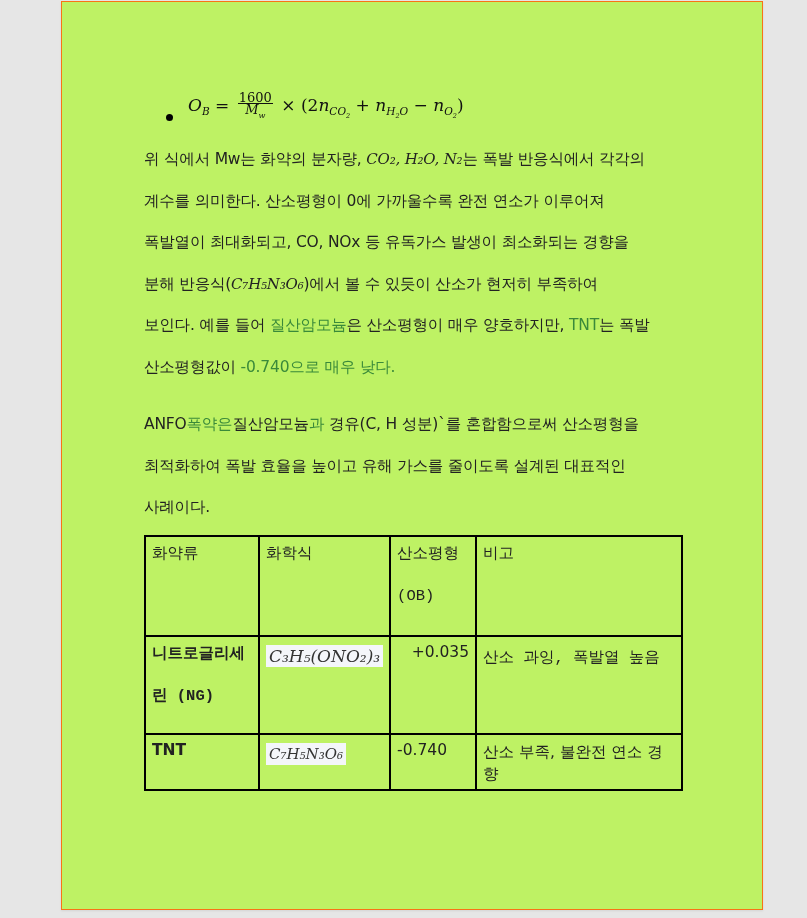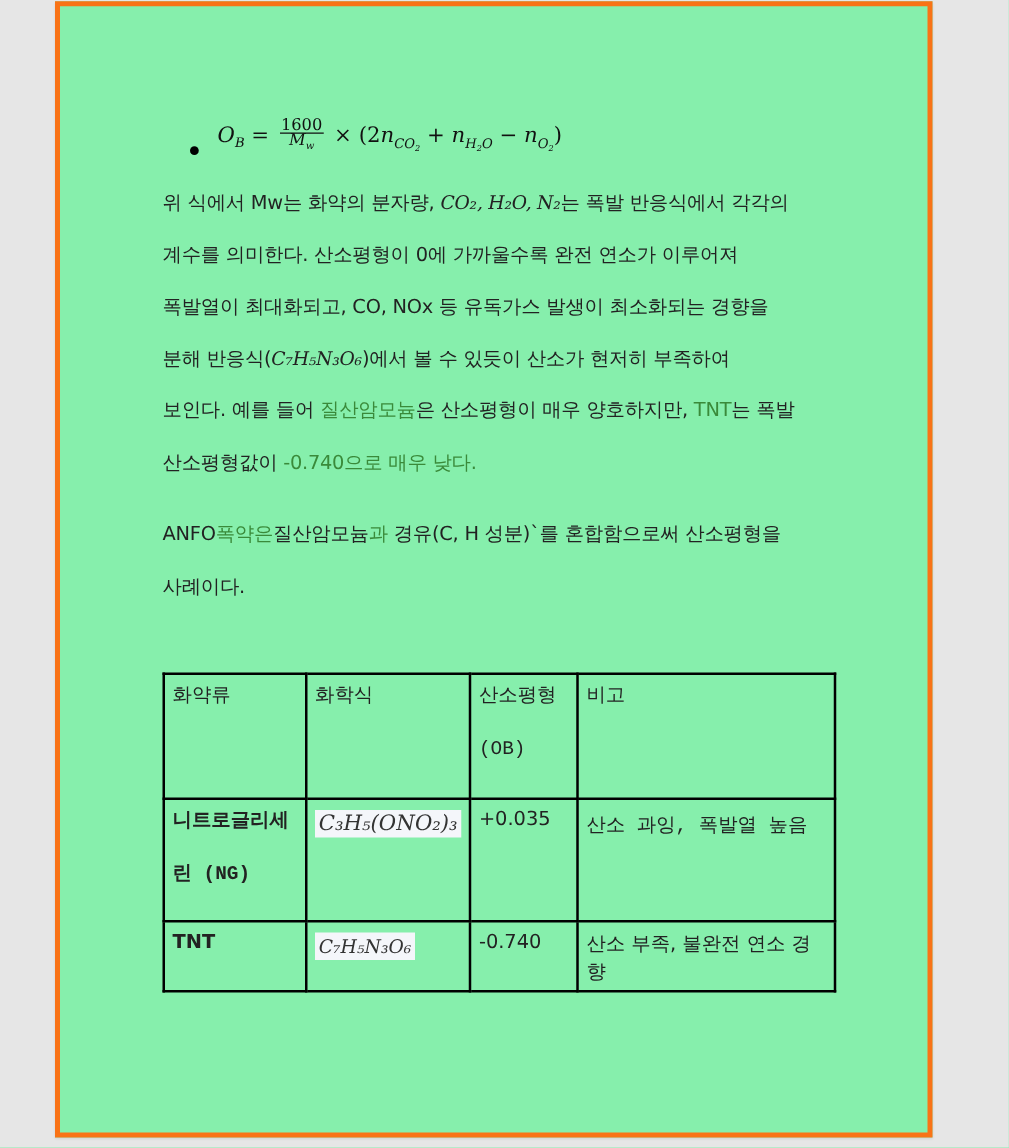--- a/index.html
+++ b/index.html
@@ -1,22 +1,22 @@
 <!DOCTYPE html>
 <html><head>
 <meta charset="utf-8">
 <style>
   html, body { margin:0; padding:0; }
   body {
     width:807px; height:918px; background:#e6e6e6; position:relative; overflow:hidden;
     font-family:"DejaVu Sans", "Liberation Sans", sans-serif; color:#222;
   }
   .page {
-    position:absolute; left:44px; top:1px; width:702px; height:909px;
-    background:#86efac; border:4px solid #f97316; box-sizing:border-box;
+    position:absolute; left:61px; top:1px; width:702px; height:909px;
+    background:#bef264; border:1px solid #f97316; box-sizing:border-box;
     box-shadow:0 1px 2px rgba(0,0,0,0.08);
   }
   .content { position:absolute; left:82px; top:0; width:540px; }
   .math { font-family:"DejaVu Serif", "Liberation Serif", serif; font-style:italic; }
   .math .up { font-style:normal; }
   .formula-line {
     position:absolute; left:0; top:84px; height:40px; width:540px;
   }
   .bullet {
     position:absolute; left:22px; top:28px; width:7px; height:7px; border-radius:50%; background:#000;
@@ -71,20 +71,21 @@
       <div><span>위 식에서 Mw는 화약의 분자량, </span><span class="math inline-math">CO₂, H₂O, N₂</span><span>는 폭발 반응식에서 각각의</span></div>
       <div>계수를 의미한다. 산소평형이 0에 가까울수록 완전 연소가 이루어져</div>
       <div>폭발열이 최대화되고, CO, NOx 등 유독가스 발생이 최소화되는 경향을</div>
       <div><span>분해 반응식(</span><span class="math inline-math">C₇H₅N₃O₆</span><span>)에서 볼 수 있듯이 산소가 현저히 부족하여</span></div>
       <div><span>보인다. 예를 들어 </span><span class="green">질산암모늄</span><span>은 산소평형이 매우 양호하지만, </span><span class="green">TNT</span><span>는 폭발</span></div>
       <div><span>산소평형값이 </span><span class="green">-0.740으로 매우 낮다.</span></div>
     </div>
 
     <div class="para" style="top:402px;">
       <div><span>ANFO</span><span class="green">폭약은</span><span>질산암모늄</span><span class="green">과</span><span> 경유(C, H 성분)`를 혼합함으로써 산소평형을</span></div>
+      <div>최적화하여 폭발 효율을 높이고 유해 가스를 줄이도록 설계된 대표적인</div>
       <div>사례이다.</div>
     </div>
 
     <table class="data">
       <colgroup>
         <col style="width:114px">
           <col style="width:105px">
           <col style="width:86px">
           <col>
       </colgroup>
@@ -101,21 +102,21 @@
             </td>
         <td>
               <span class="cell-text">비고</span>
             </td>
       </tr>
       <tr class="ng-row">
         <td>
               <span class="cell-text bold"><span>니트로글리세</span><br><span>린 (NG)</span></span>
             </td>
         <td style="line-height:18px;"><span class="formula-chip math">C₃H₅(ONO₂)₃</span></td>
-        <td style="line-height:18px;"><span>+0.035</span></td>
+        <td style="line-height:18px;text-align:right;"><span>+0.035</span></td>
         <td>
               <span class="cell-text" style="margin-top:-6px;">산소 과잉, 폭발열 높음</span>
             </td>
       </tr>
       <tr class="tnt-row">
         <td style="line-height:18px;"><span class="bold">TNT</span></td>
         <td style="line-height:18px;"><span class="formula-chip math" style="font-size:15px;">C₇H₅N₃O₆</span></td>
         <td style="line-height:18px;"><span>-0.740</span></td>
         <td style="line-height:22px;"><span>산소 부족, 불완전 연소 경향</span></td>
       </tr>

